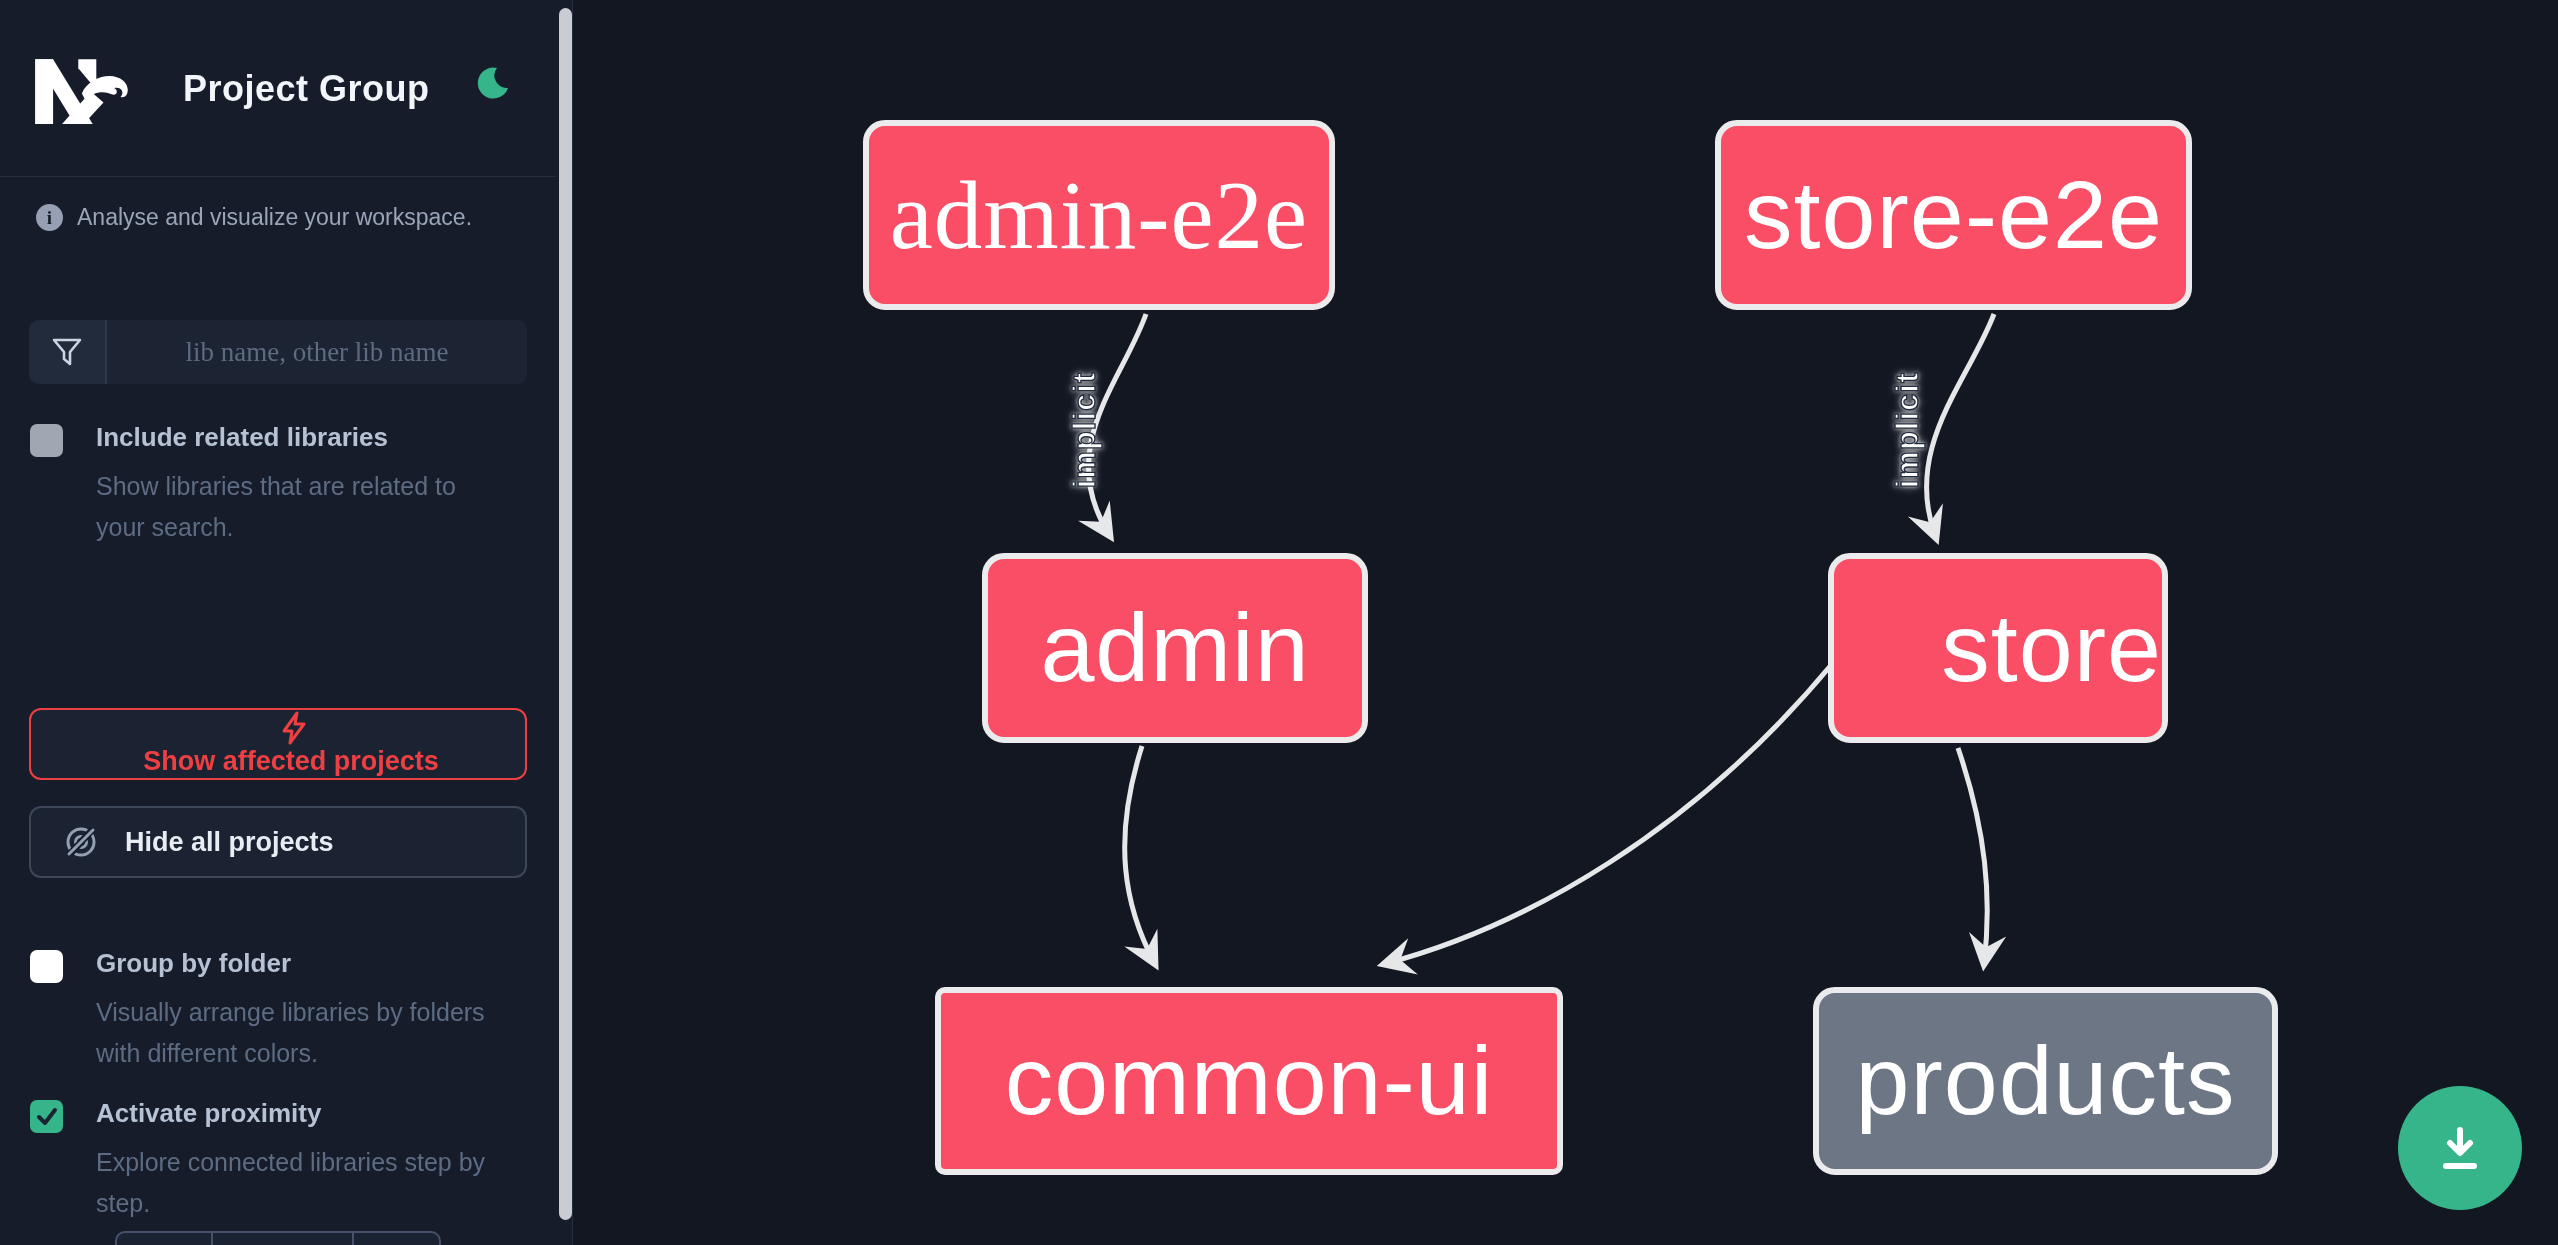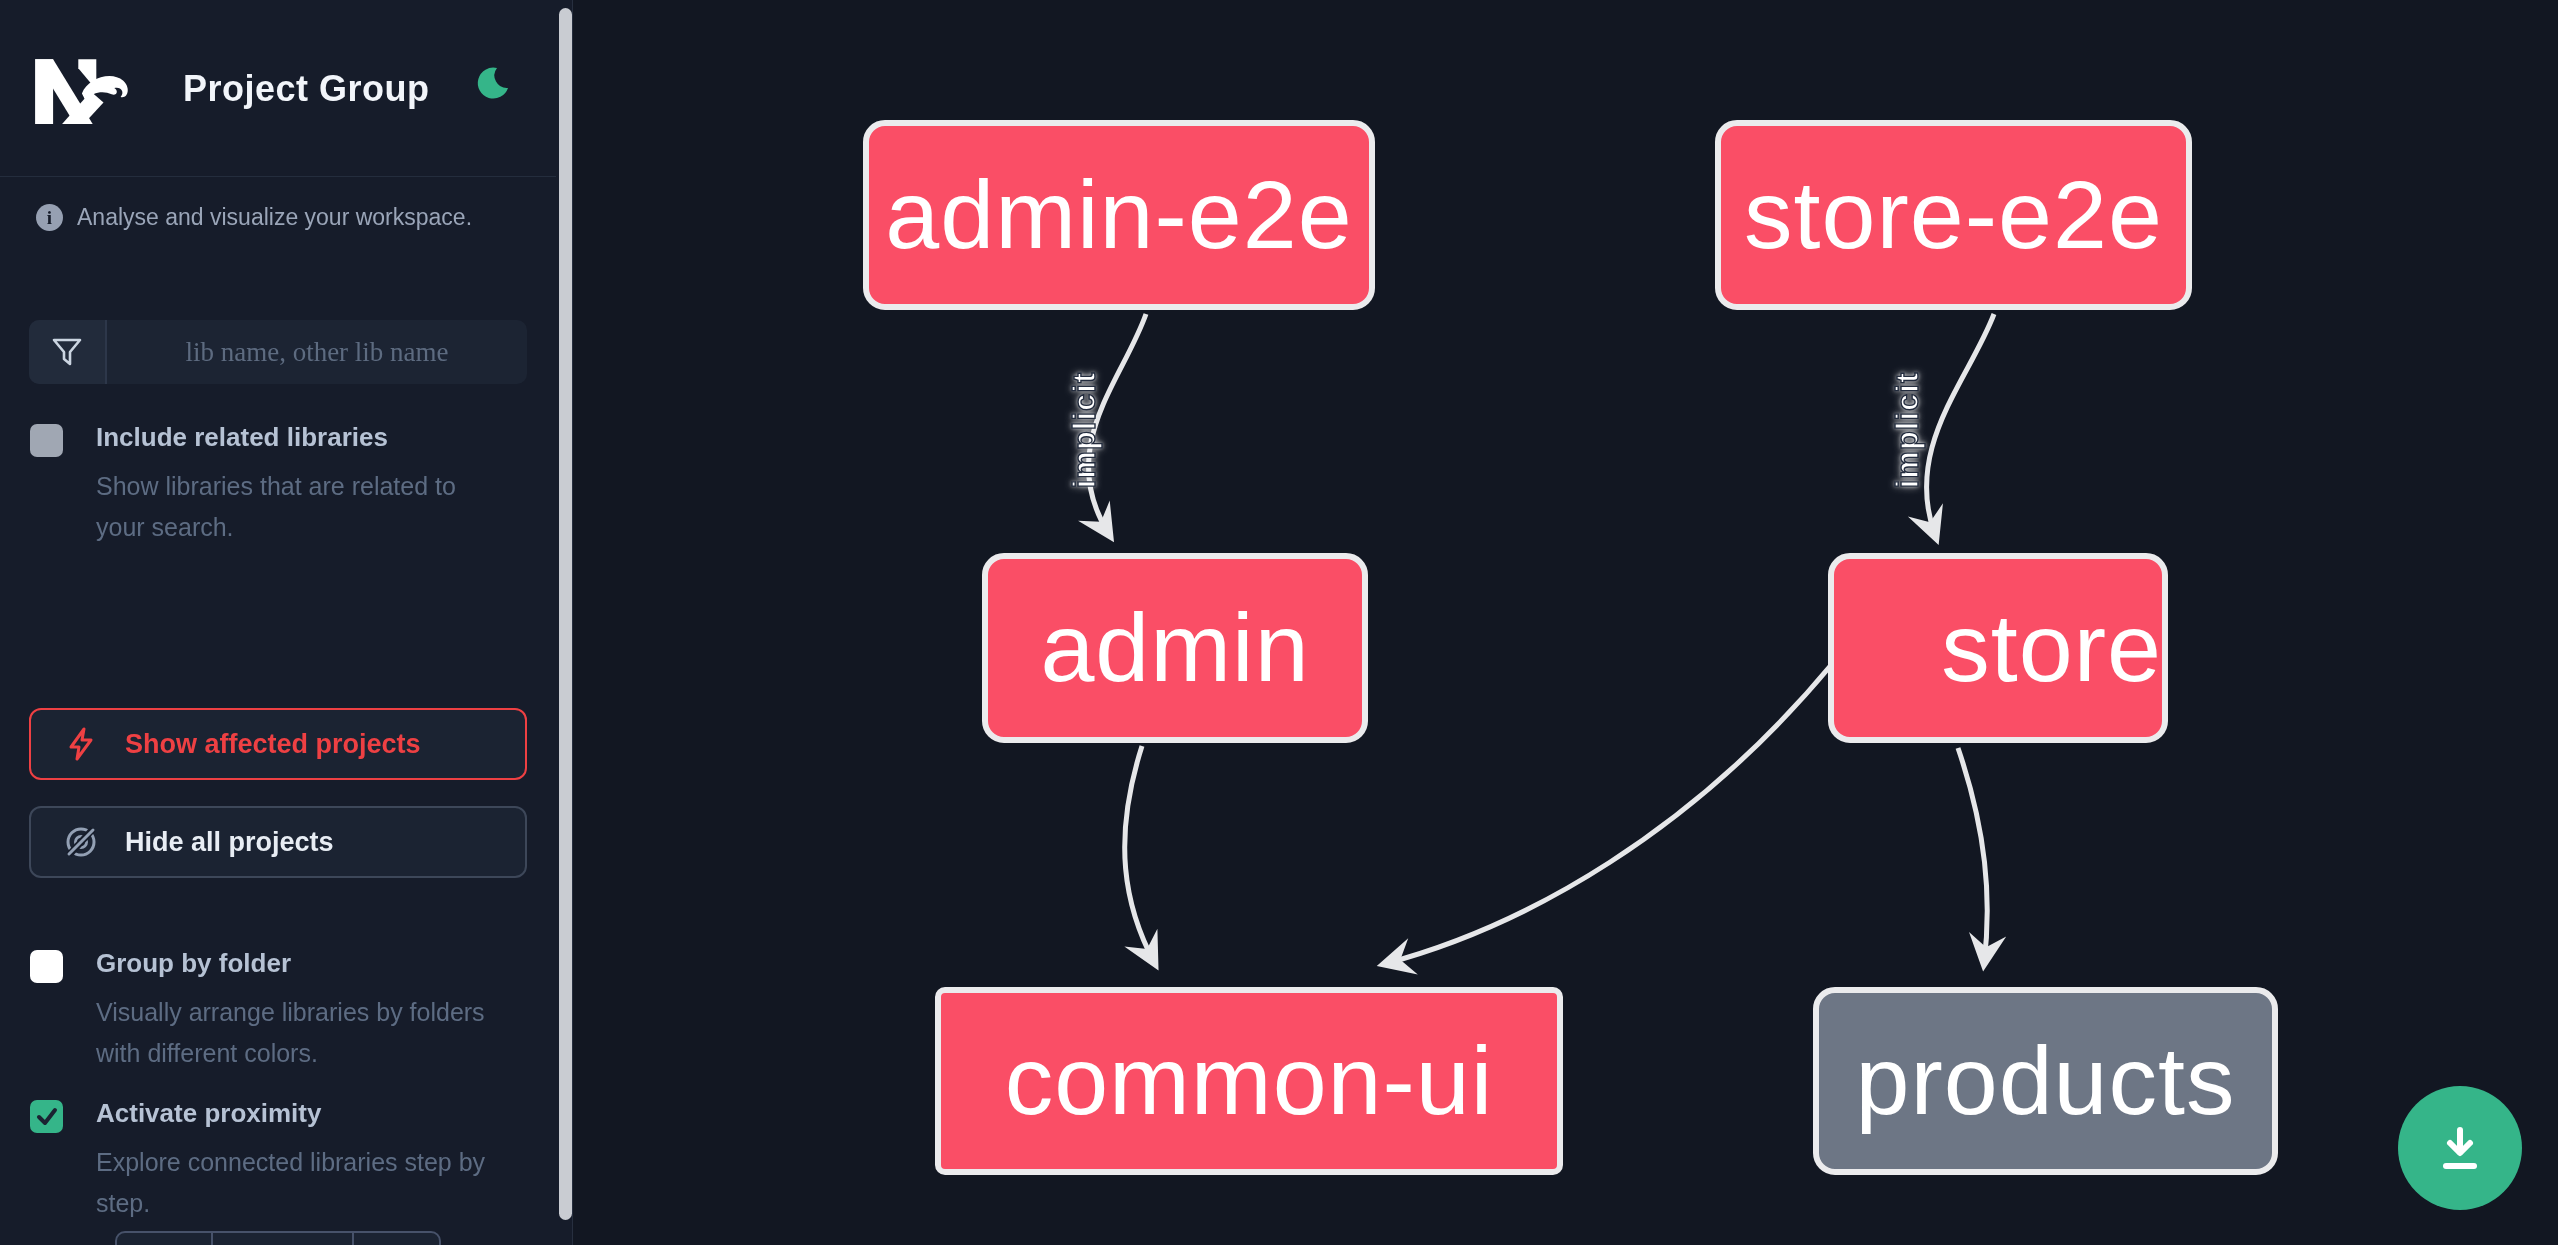--- a/index.html
+++ b/index.html
@@ -42,38 +42,38 @@
   .cb-green { background:#35b589; display:flex; align-items:center; justify-content:center; }
   .check-label { position:absolute; left:66px; top:0; font-size:26px; font-weight:700; color:#b6c2d4; white-space:nowrap; }
   .check-desc  { position:absolute; left:66px; top:44px; width:410px; font-size:25px; line-height:41px;
                  color:#5d6c83; font-weight:400; }
 
   .sb-btn { position:absolute; left:29px; width:498px; background:#1b2332; border-radius:12px;
             display:flex; align-items:center; cursor:pointer; }
   .sb-btn .b-icon { margin-left:32px; width:36px; height:36px; flex:0 0 36px; }
   .sb-btn .b-label { margin-left:26px; font-size:27px; font-weight:600; color:#e8edf4; white-space:nowrap; }
   .btn-focus { top:604px; height:76px; border:4px solid #2968ef; box-shadow:0 0 0 3px #ffffff; }
-  .btn-red   { top:708px; height:72px; border:2px solid #ee4043; }
+  .btn-red   { top:708px; height:72px; border:2px solid #ee4043;flex-direction:column; }
   .btn-red .b-label { color:#ee4043; }
   .btn-plain { top:806px; height:72px; border:2px solid #3d4759; }
 
   .seg-control { position:absolute; left:115px; top:1231px; width:326px; height:30px;
                  background:#1b2332; border:2px solid #47526a; border-radius:10px 10px 0 0; display:flex; }
   .seg-cell { height:100%; }
   .seg-cell + .seg-cell { border-left:2px solid #47526a; }
   .seg-1 { width:94px; } .seg-2 { width:141px; } .seg-3 { flex:1; }
 
   
   .canvas { position:absolute; left:574px; top:0; width:1984px; height:1245px; background:#121722; }
   .edges-svg { position:absolute; left:0; top:0; width:2558px; height:1245px; pointer-events:none; }
 
   .node { position:absolute; border:6px solid #ebebed; border-radius:22px; color:#ffffff;
           display:flex; align-items:center; justify-content:center; cursor:pointer; }
   .node span { font-size:97px; font-weight:400; letter-spacing:1px; white-space:nowrap; }
-  .n-admin-e2e { left:863px;  top:120px; width:512px; height:190px; }
+  .n-admin-e2e { left:863px;  top:120px; width:472px; height:190px;font-family:Liberation Serif, serif; }
   .n-store-e2e { left:1715px; top:120px; width:477px; height:190px; }
   .n-admin     { left:982px;  top:553px; width:386px; height:190px; }
   .n-store     { left:1828px; top:553px; width:340px; height:190px; }
   .n-common-ui { left:935px;  top:987px; width:628px; height:188px;border-radius:10px; }
   .n-products  { left:1813px; top:987px; width:465px; height:188px; }
 
   .edge-label { position:absolute; color:#ffffff; font-size:31px; font-weight:700;
                 transform:rotate(-90deg); transform-origin:center;
                 -webkit-text-stroke:1.4px #232c3e;
                 text-shadow:0 0 9px rgba(255,255,255,.75), 0 0 4px rgba(255,255,255,.9);

